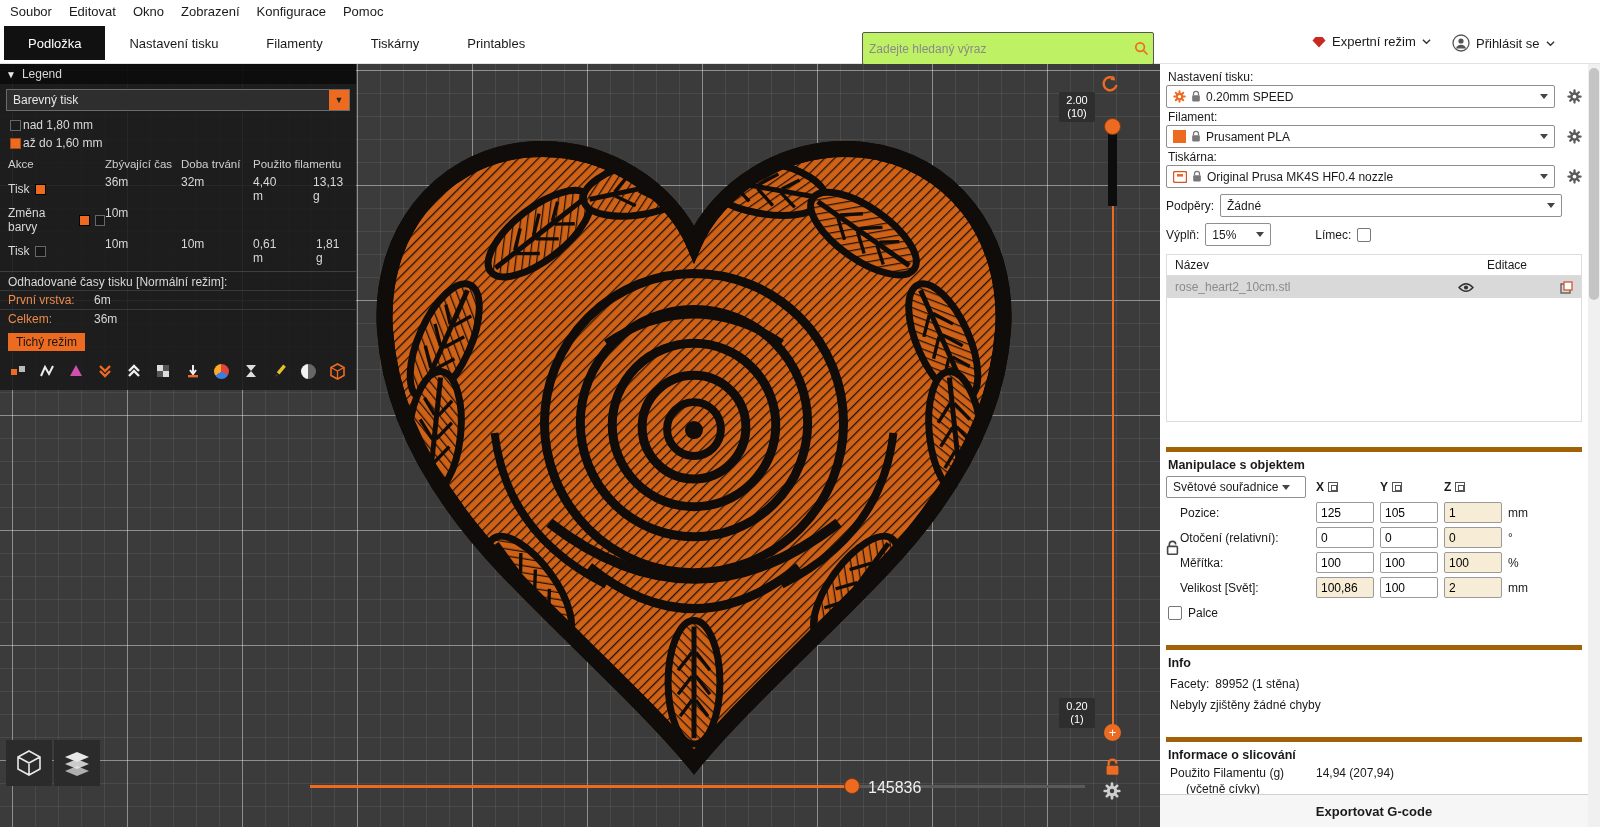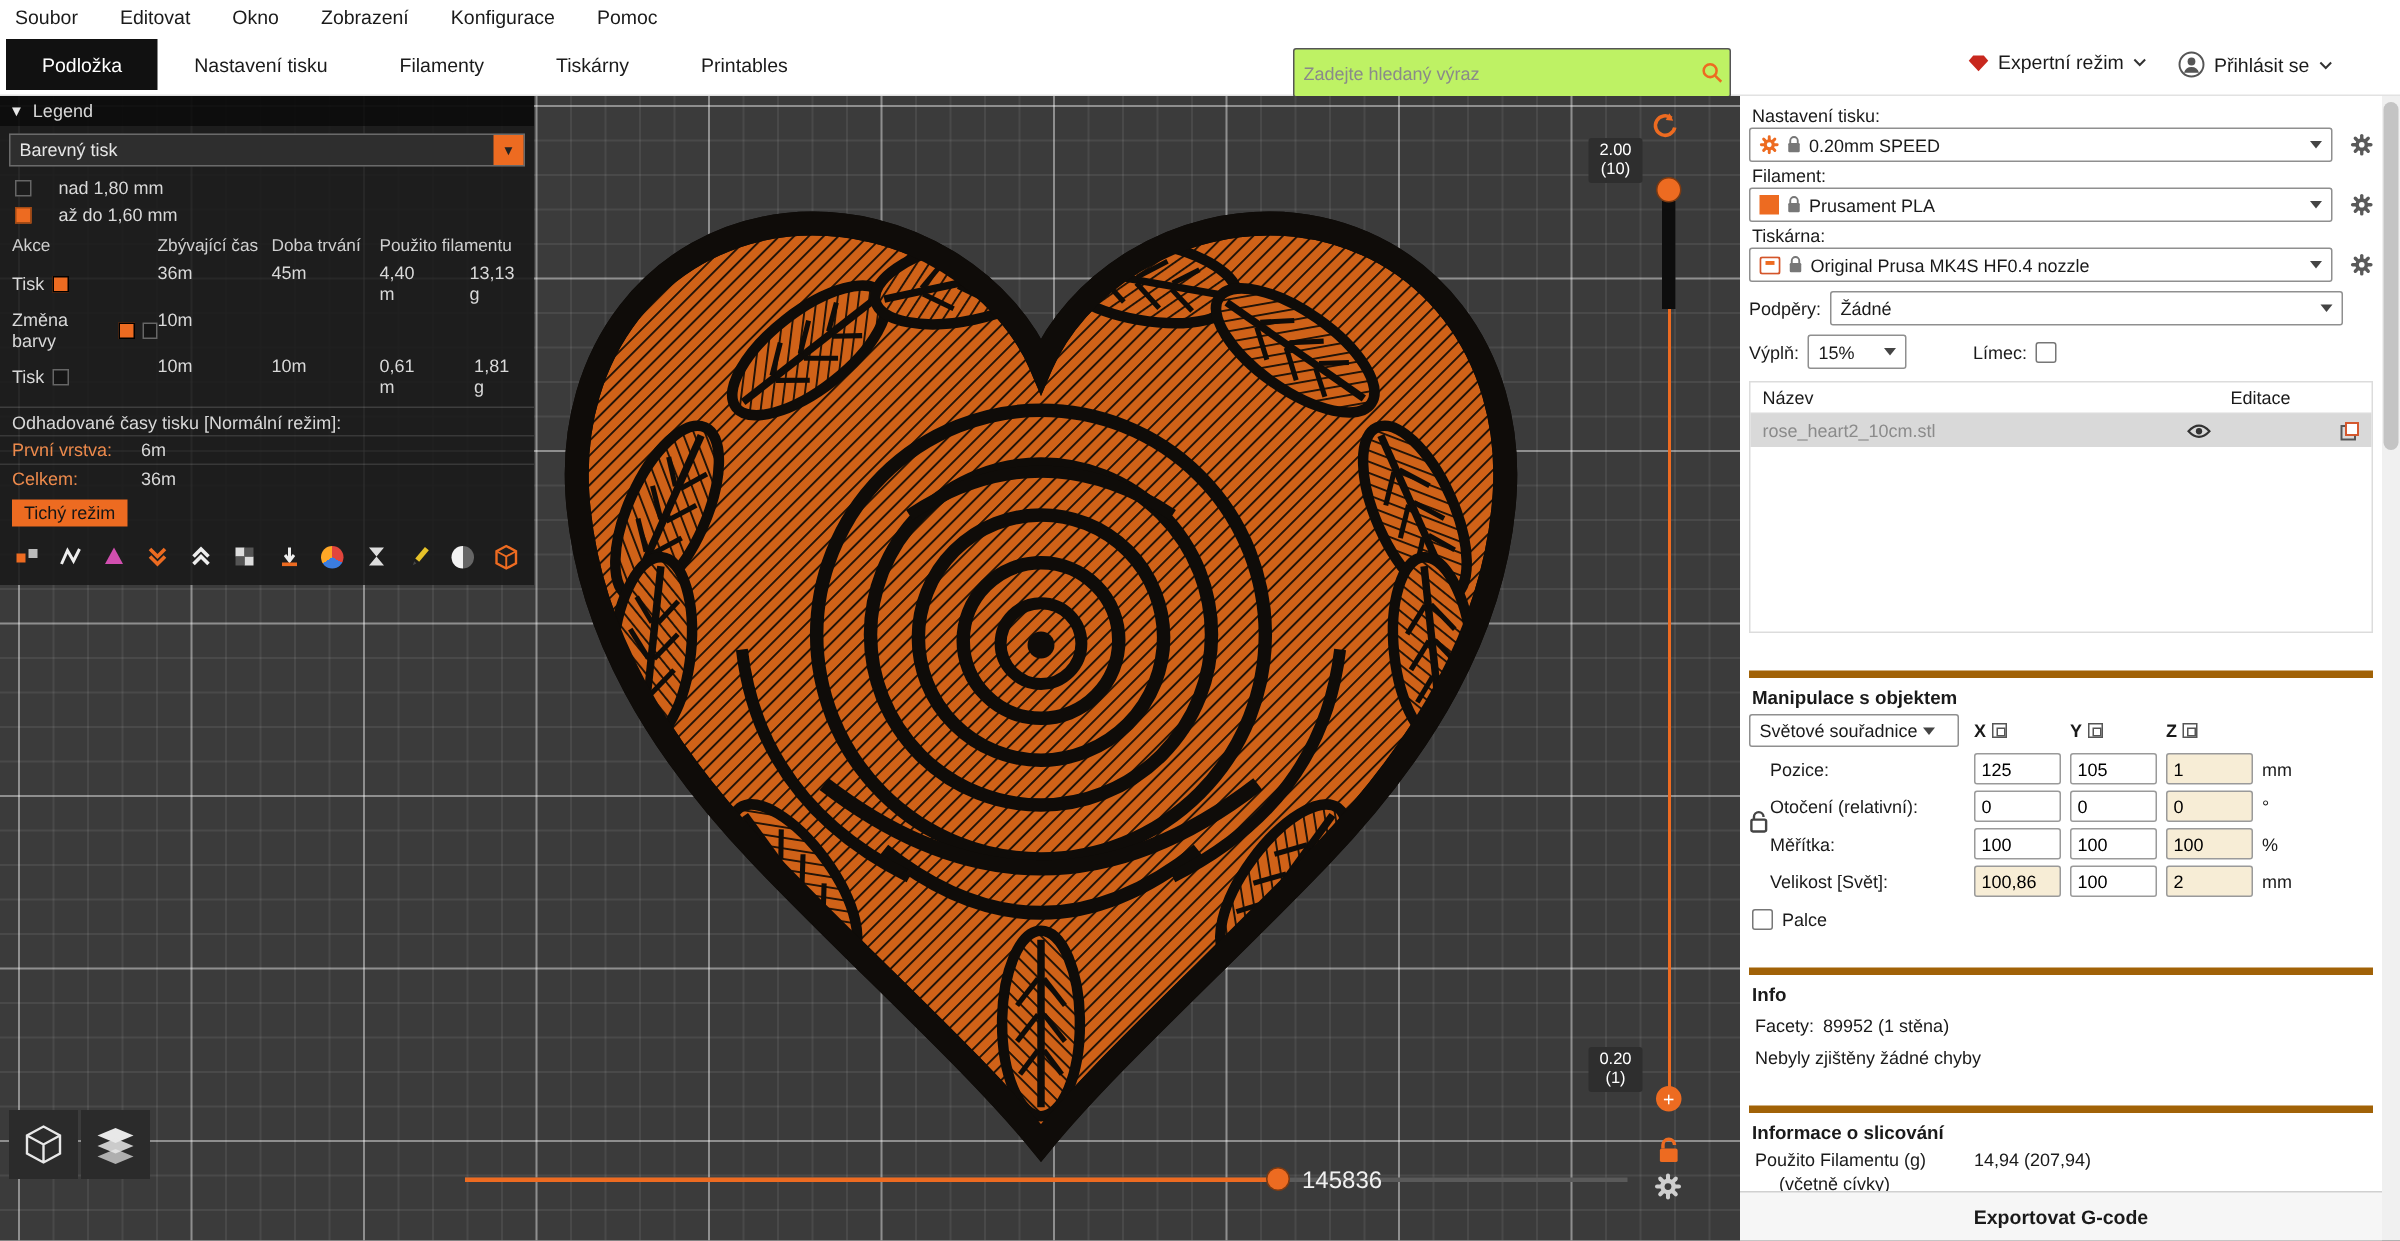--- a/index.html
+++ b/index.html
@@ -1,21 +1,21 @@
 <!DOCTYPE html>
 <html><head>
 <meta charset="utf-8">
 <style>
   * { margin:0; padding:0; box-sizing:border-box; }
   html,body { width:1600px; height:827px; overflow:hidden; }
   body { font-family:"Liberation Sans", sans-serif; font-size:12px; color:#1a1a1a; background:#fff; }
   .app { position:relative; width:1600px; height:827px; }
 
   
-  .menubar { position:absolute; left:0; top:0; width:1600px; height:22px; background:#fff; display:flex; align-items:center; gap:28px; padding-left:10px; font-size:13px; }
+  .menubar { position:absolute; left:0; top:0; width:1600px; height:22px; background:#fff; display:flex; align-items:center; gap:17px; padding-left:10px; font-size:13px; }
   .menubar span { cursor:default; }
 
   
   .tabbar { position:absolute; left:0; top:22px; width:1600px; height:42px; background:#fff; border-bottom:1px solid #e2e2e2; }
   .tabs { position:absolute; left:4px; top:4px; height:34px; display:flex; align-items:center; gap:0; }
   .tab { height:34px; display:flex; align-items:center; padding:0 24px; font-size:13px; color:#1a1a1a; }
   .tab.active { background:#111; color:#fff; }
   .searchbox { position:absolute; left:862px; top:10px; width:292px; height:33px; border:1px solid #555; border-radius:2px; background:#bef264; display:flex; align-items:center; }
   .searchbox input { flex:1; border:none; outline:none; font-size:12px; padding:0 6px; font-family:"Liberation Sans",sans-serif; color:#333; background:transparent; }
   .searchbox input::placeholder { color:#8a8a8a; }
@@ -35,21 +35,21 @@
   }
   .model { position:absolute; left:338px; top:40px; width:712px; height:678px; }
 
   
   .legend { position:absolute; left:0; top:0; width:356px; background:rgba(25,25,25,.88); color:#d8d8d8; font-size:12px; }
   .legend-head { height:20px; background:rgba(0,0,0,.55); display:flex; align-items:center; gap:6px; padding:0 6px; }
   .legend-tri { color:#e8e8e8; font-size:10px; }
   .lselect { margin:5px 6px; height:22px; background:#2e2e2e; border:1px solid #6a6a6a; display:flex; align-items:center; color:#e6e6e6; }
   .lselect .txt { flex:1; padding:0 6px; }
   .lselect .btn { width:20px; height:100%; background:#ED6B21; color:#222; display:flex; align-items:center; justify-content:center; font-size:9px; }
-  .lrange { display:flex; align-items:center; gap:18px; padding:2px 10px; }
+  .lrange { display:flex; align-items:center; gap:2px; padding:2px 10px; }
   .swatch { width:11px; height:11px; display:inline-block; border:1px solid #666; }
   .ltable { display:grid; grid-template-columns:97px 76px 72px auto; padding:2px 8px; margin-top:4px; row-gap:3px; }
   .ltable .hd { color:#cfcfcf; font-size:11.5px; padding-bottom:2px; }
   .lrow-name { display:flex; align-items:center; gap:5px; }
   .pou { display:flex; gap:28px; }
   .l-est { border-top:1px solid rgba(255,255,255,.15); margin-top:4px; padding:3px 8px 1px; }
   .l-line { display:flex; gap:8px; padding:2px 8px; border-top:1px solid rgba(255,255,255,.12); }
   .l-line .lab { color:#ED8A4C; min-width:78px; }
   .silent { display:inline-block; margin:5px 8px 4px; background:#ED6B21; color:#161616; padding:2px 8px; }
   .licons { display:flex; align-items:center; gap:9px; padding:5px 8px 8px; }
@@ -246,21 +246,21 @@
         <span class="hd">Akce</span>
         <span class="hd">Zbývající čas</span>
         <span class="hd">Doba trvání</span>
         <span class="hd">Použito filamentu</span>
 
         <span class="lrow-name">
             <span>Tisk</span>
             <span class="swatch" style="background:#ED6B21;border-color:#000;"></span>
           </span>
         <span>36m</span>
-        <span>45m</span>
+        <span>32m</span>
         <span class="pou">
             <span>4,40 m</span>
             <span>13,13 g</span>
           </span>
 
         <span class="lrow-name">
             <span>Změna barvy</span>
             <span class="swatch" style="background:#ED6B21;border-color:#000;"></span>
             <span class="swatch" style="background:#161616;"></span>
           </span>

